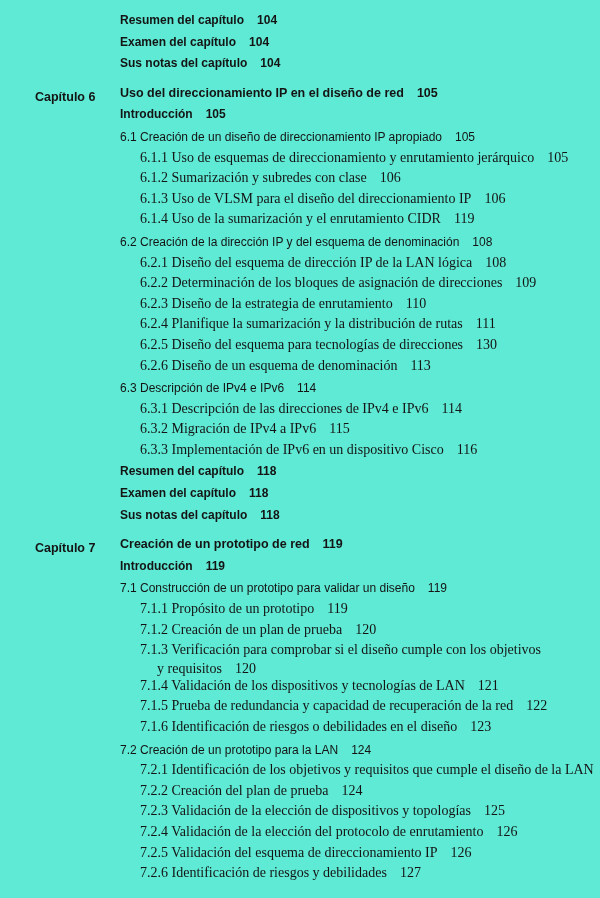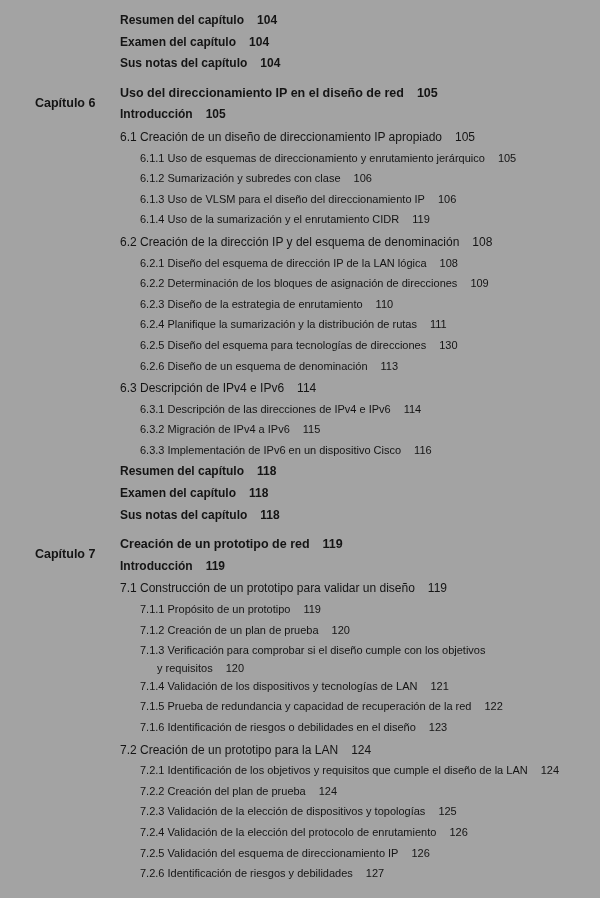--- a/index.html
+++ b/index.html
@@ -4,21 +4,21 @@
 <style>
   * { margin:0; padding:0; box-sizing:border-box; }
   html,body { background:#e8e8e8; }
   body {
     width:600px; height:898px;
     font-family:"Liberation Sans", sans-serif;
     color:#141414;
   }
   .page {
     width:600px; height:898px;
-    background:#a3a3a3;
+    background:#5eead4;
     padding:9px 6px 0 120px;
     overflow:hidden;
     position:relative;
   }
   .row {
     position:relative;
     line-height:20.6px;
     white-space:nowrap;
     font-size:12px;
   }
@@ -29,28 +29,28 @@
   .row.section {
     font-weight:normal;
     margin-top:2px;
   }
   .row.chapter {
     font-weight:bold;
     font-size:12.5px;
     margin-top:9px;
   }
   .row.subsection {
-    font-family:Liberation Sans, sans-serif;
-    font-size:11px;
+    font-family:Liberation Serif, serif;
+    font-size:14px;
     padding-left:20px;
   }
   .chapter-label {
     position:absolute;
     left:-85px;
-    top:10px;
+    top:4px;
     white-space:nowrap;
   }
   .page-num {
     margin-left:13px;
   }
   .cont-line {
     line-height:15px;
     padding-left:17px;
     white-space:nowrap;
   }

